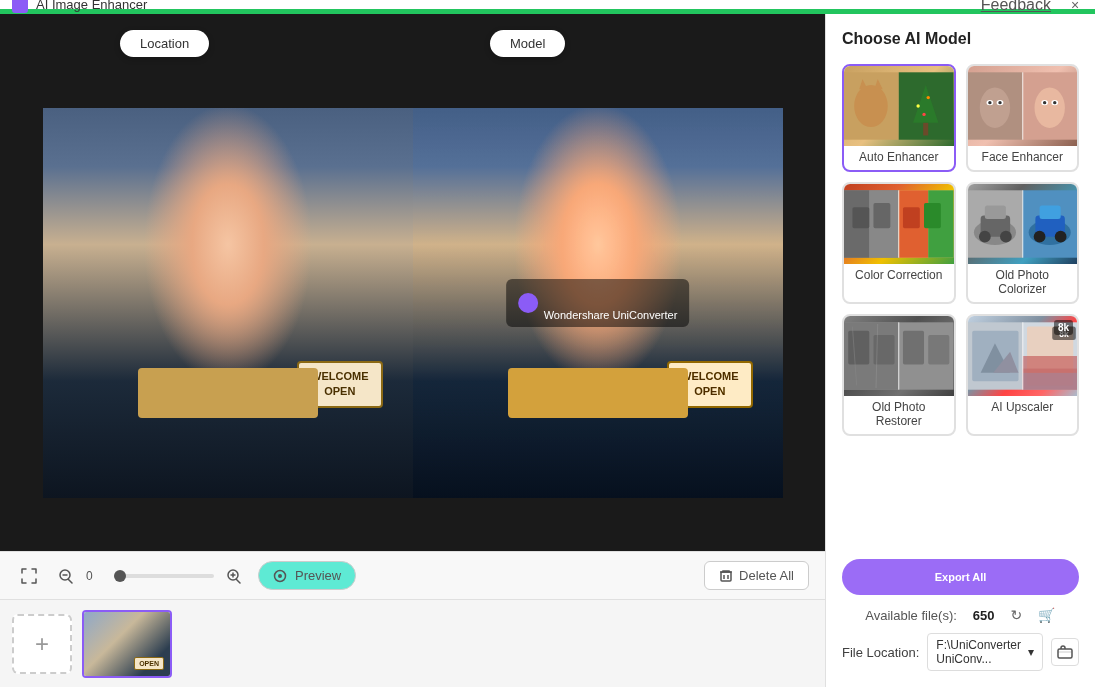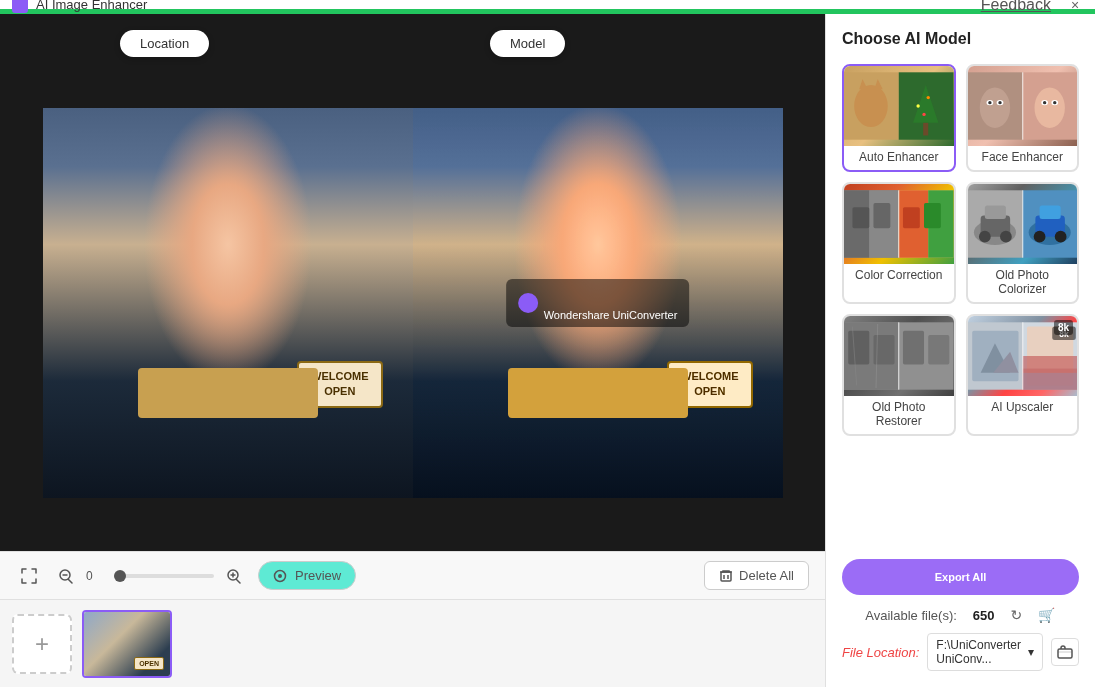--- a/index.html
+++ b/index.html
@@ -134,21 +134,21 @@
 
     
     .bottom-section { margin-top: auto; }
     .export-btn { width: 100%; padding: 12px; background: #9b6cf6; color: #fff; border: none; border-radius: 24px; font-size: 11px; font-weight: 600; cursor: pointer; margin-bottom: 12px; }
 
     .available-files { display: flex; align-items: flex-end; justify-content: center; gap: 16px; font-size: 13px; color: #555; margin-bottom: 10px; }
     .file-count { font-weight: 600; color: #222; }
     .refresh-icon, .cart-icon { cursor: pointer; color: #666; font-size: 14px; }
 
     .file-location { display: flex; align-items: center; gap: 8px; font-size: 13px; }
-    .file-location-label { color: #ef4444; white-space: nowrap; font-style: italic; }
+    .file-location-label { color: #404040; white-space: nowrap; }
     .file-location-path { flex: 1; border: 1px solid #ddd; border-radius: 4px; padding: 4px 8px; font-size: 12px; color: #333; display: flex; align-items: center; justify-content: space-between; }
     .file-location-browse { width: 28px; height: 28px; border: 1px solid #ddd; border-radius: 4px; display: flex; align-items: center; justify-content: center; cursor: pointer; color: #555; flex-shrink: 0; }
 
     input[type=range] { -webkit-appearance: none; width: 100px; height: 4px; background: #ddd; border-radius: 2px; outline: none; }
     input[type=range]::-webkit-slider-thumb { -webkit-appearance: none; width: 12px; height: 12px; background: #555; border-radius: 50%; }
   </style>
 </head>
 <body>
 
 <div class="app-window">

